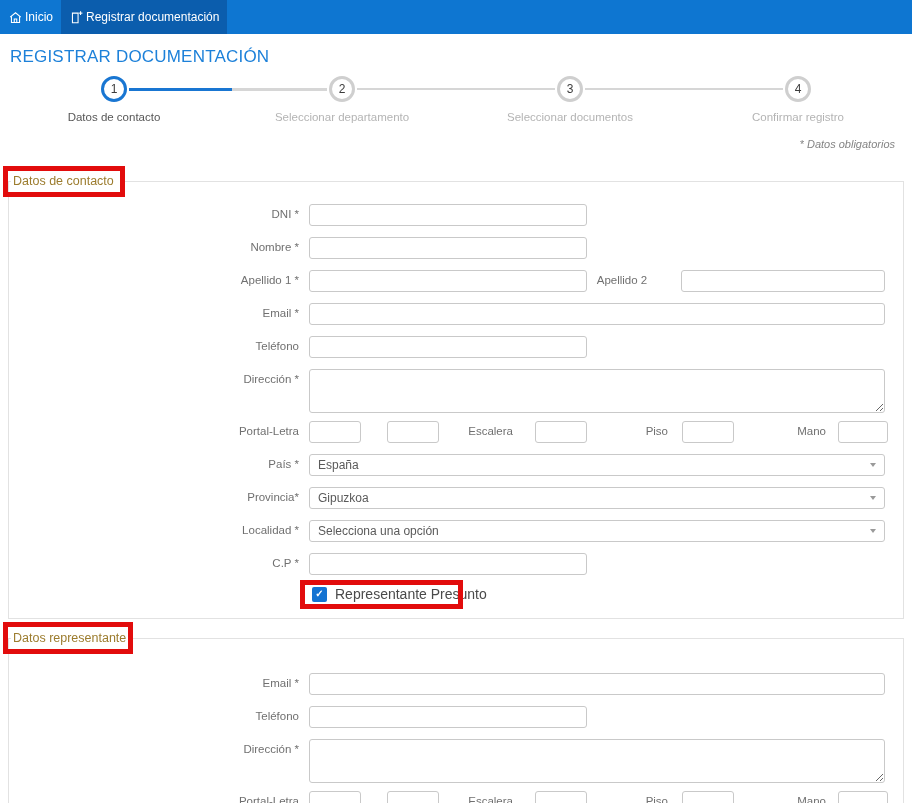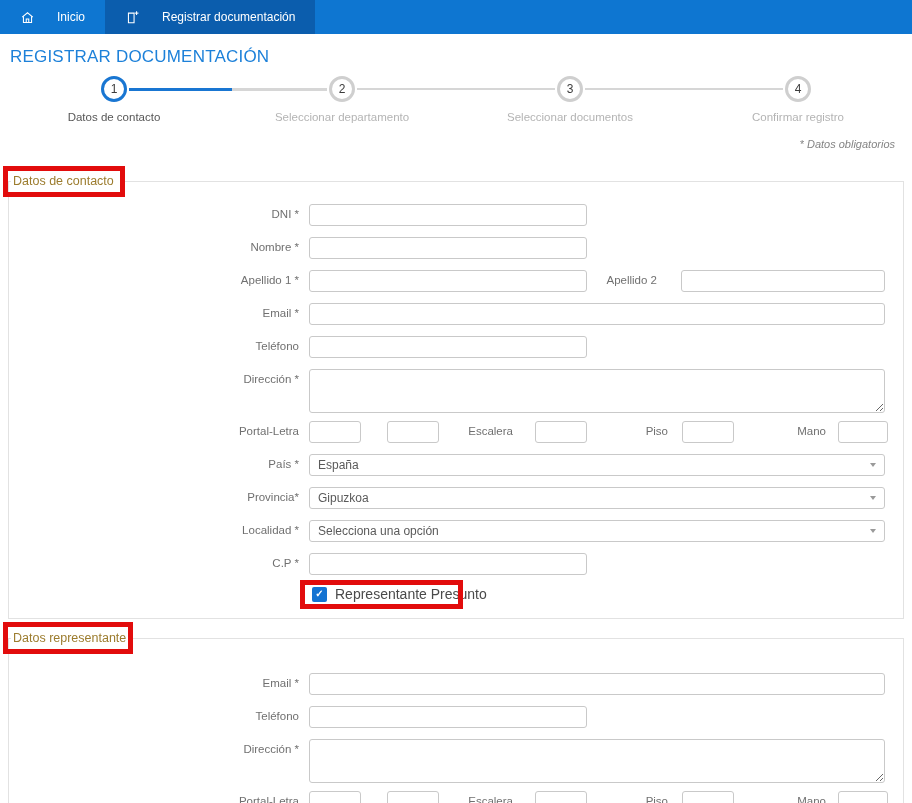--- a/index.html
+++ b/index.html
@@ -1,21 +1,21 @@
 <!DOCTYPE html>
 <html><head>
 <meta charset="utf-8">
 <style>
   html,body{margin:0;padding:0;background:#fff;}
   body{width:912px;height:803px;overflow:hidden;position:relative;
        font-family:"Liberation Sans",sans-serif;color:#333;}
 
   
   .navbar{height:34px;background:#0e76d1;display:flex;align-items:stretch;}
-  .nav-item{display:flex;align-items:center;gap:22px;padding:0 20px;color:#fff;
+  .nav-item{display:flex;align-items:center;gap:2px;padding:0 8px;color:#fff;
             font-size:12px;cursor:pointer;white-space:nowrap;}
   .nav-item.active{background:#0b5dad;}
   .nav-item svg{display:block;}
 
   
   .page-title{color:#1d81d9;font-size:17px;font-weight:400;letter-spacing:.2px;
               margin:13px 0 0 10px;line-height:20px;}
   .req-note{text-align:right;font-style:italic;font-size:11px;color:#848484;
             margin:14px 17px 0 0;line-height:13px;}
 
@@ -41,21 +41,21 @@
                  padding:0 6px 0 2px;font-size:12.5px;line-height:15px;color:#9c7c2e;}
 
   
   .row{display:flex;align-items:flex-start;margin-bottom:11px;}
   .row.area-row{margin-bottom:8px;}
   .row.last{margin-bottom:0;}
   .flabel{flex:none;width:272px;text-align:right;margin-right:10px;color:#707070;
           font-size:11.5px;padding-top:4px;box-sizing:border-box;}
   .inline-lbl{flex:none;color:#707070;font-size:11.5px;padding-top:4px;
               text-align:right;box-sizing:border-box;}
-  .ap2l{width:94px;padding-right:24px;}
+  .ap2l{width:94px;padding-right:24px;text-align:center;}
   .esc{width:96px;padding-right:22px;}
   .piso{width:95px;padding-right:14px;}
   .mano{width:104px;padding-right:12px;}
   .sp{flex:none;width:26px;}
   .txt{flex:none;height:22px;border:1px solid #c9c9c9;border-radius:3px;box-sizing:border-box;
        font:12px "Liberation Sans",sans-serif;padding:0 6px;color:#333;outline:none;background:#fff;}
   .short{width:278px;} .full{width:576px;} .tiny{width:52px;} .tiny2{width:50px;} .ap2{width:204px;}
   textarea.area{flex:none;width:576px;height:44px;border:1px solid #c9c9c9;border-radius:3px;
        box-sizing:border-box;font:12px "Liberation Sans",sans-serif;padding:3px 6px;color:#333;
        outline:none;background:#fff;}

